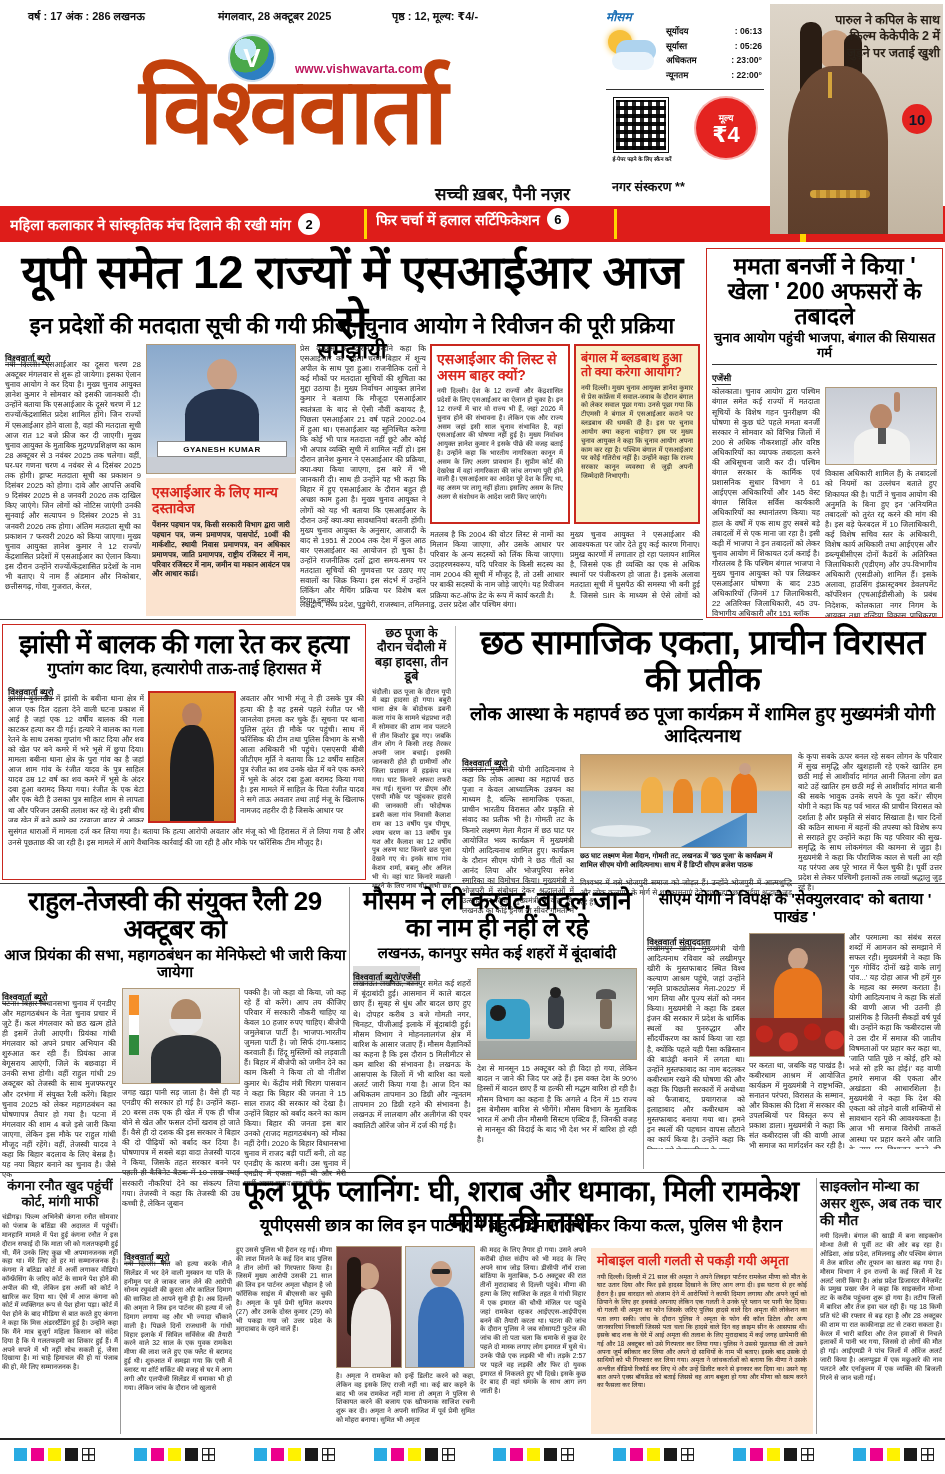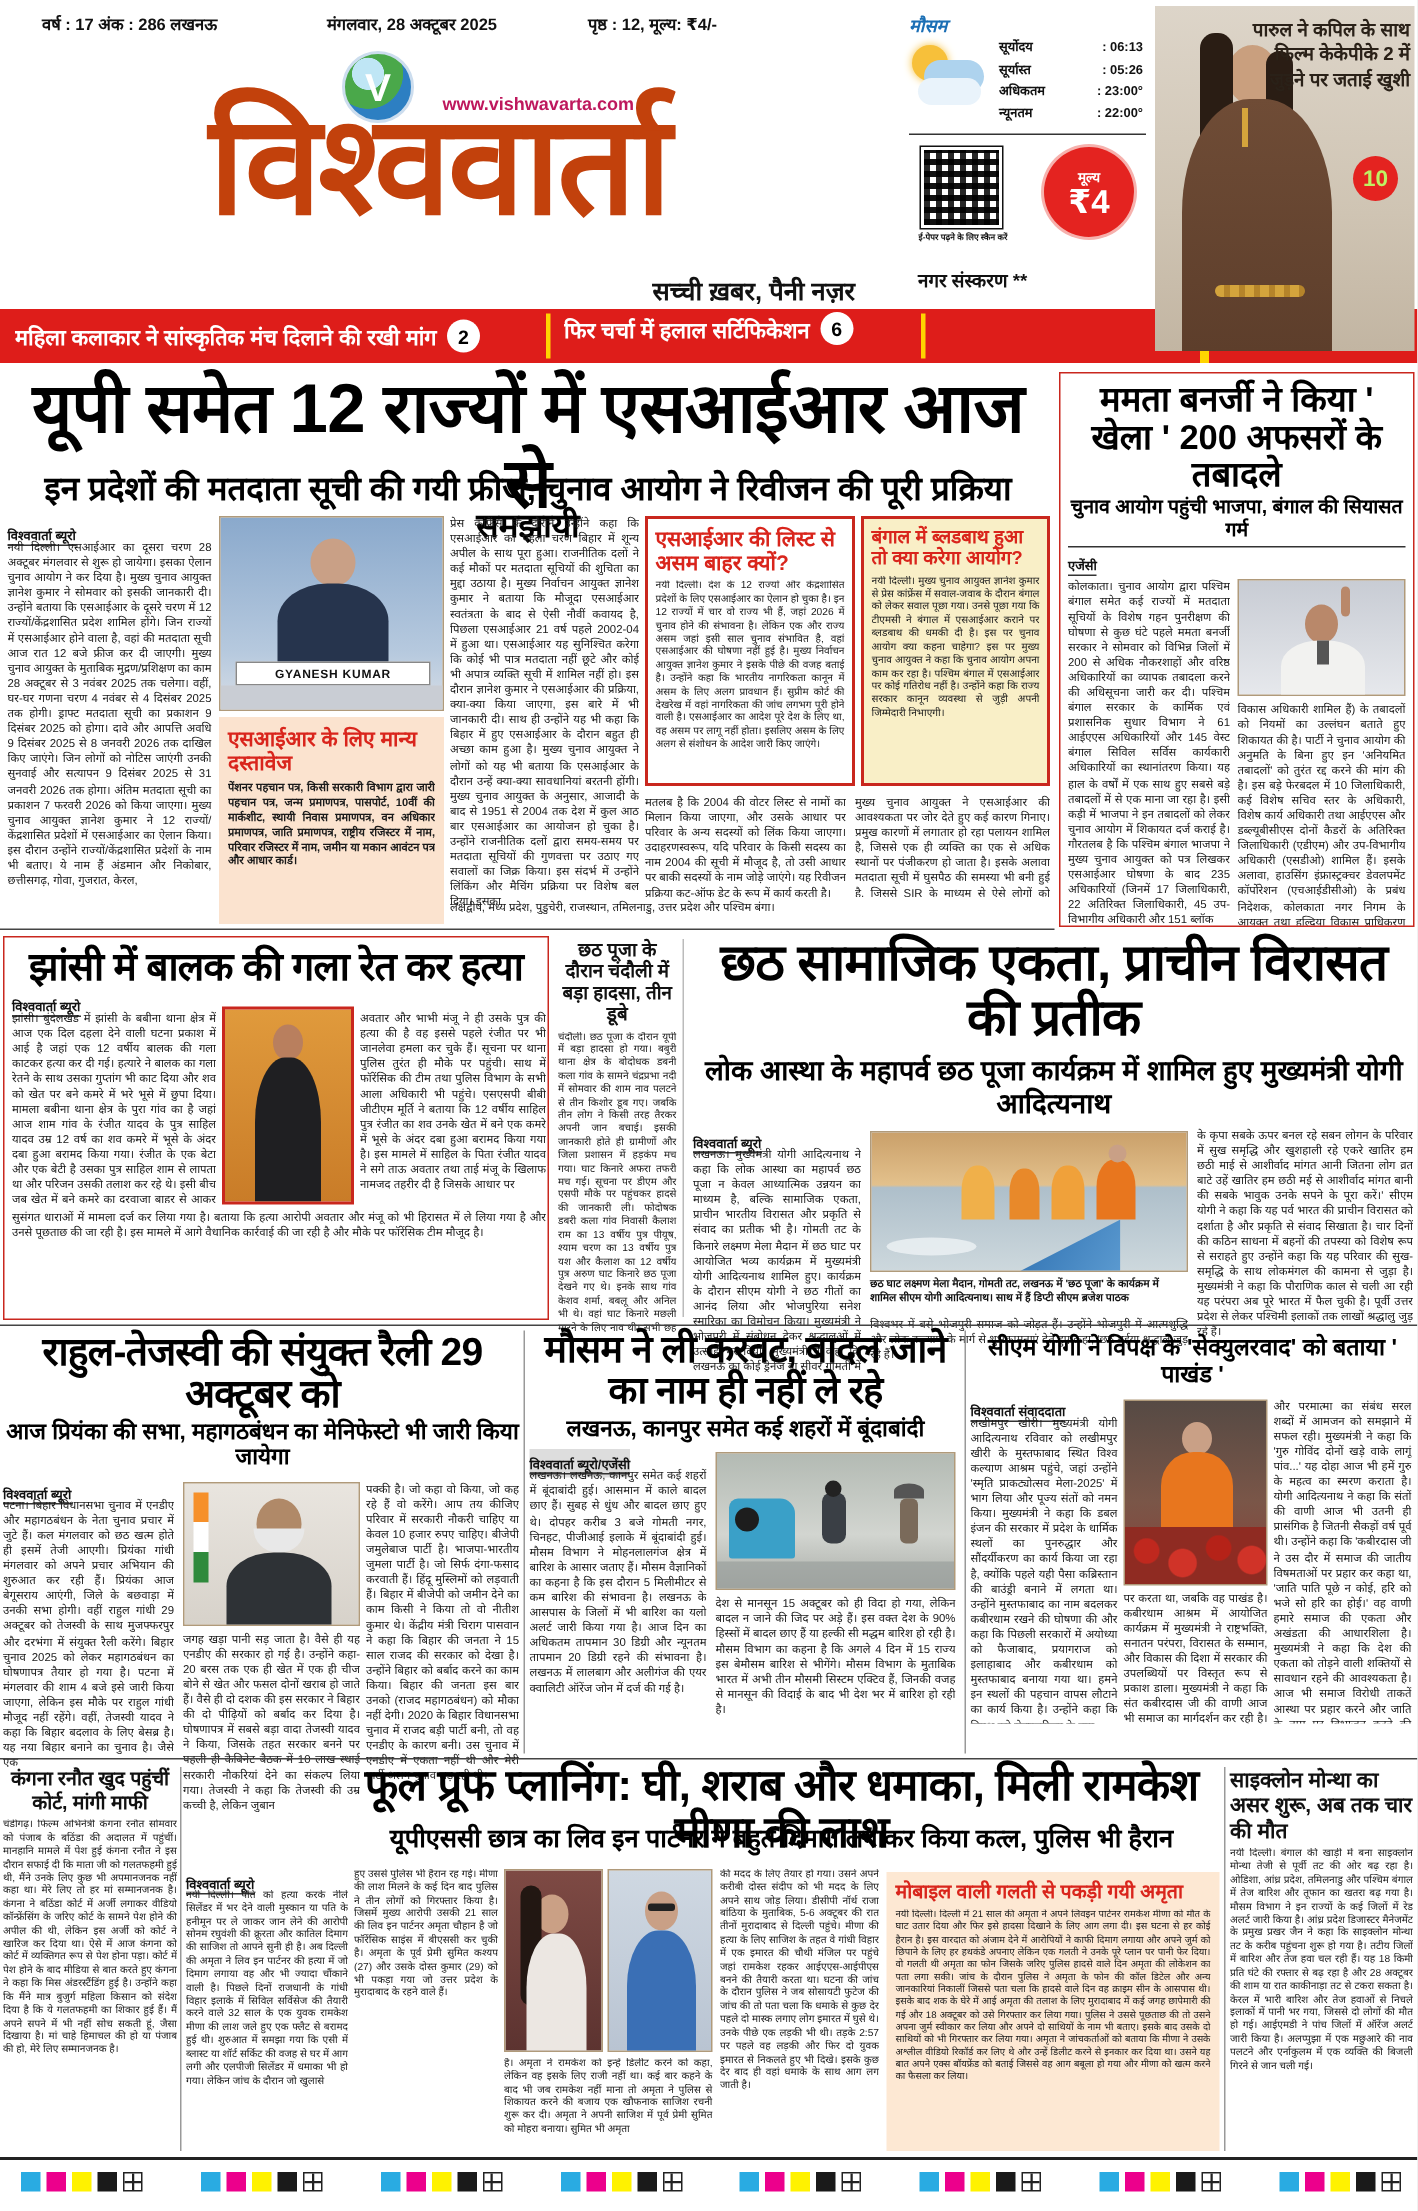--- a/index.html
+++ b/index.html
@@ -92,21 +92,21 @@
 
   <div class="abs" style="left:770px;top:4px;width:173px;height:230px;z-index:5;
        background:linear-gradient(180deg,#ddd5c9,#cfc4b3 60%,#c2b5a2);">
     <div class="head" style="left:48px;top:26px;width:34px;height:40px;background:#c99f7e;"></div>
     <div class="abs" style="left:30px;top:18px;width:22px;height:150px;background:#2a1d14;border-radius:10px;"></div>
     <div class="abs" style="left:74px;top:30px;width:18px;height:140px;background:#2a1d14;border-radius:10px;"></div>
     <div class="torso" style="left:18px;top:62px;width:100px;height:168px;background:linear-gradient(180deg,#6f4c36,#5d3e2b);"></div>
     <div class="abs" style="left:40px;top:186px;width:60px;height:8px;background:repeating-linear-gradient(90deg,#d4a43c 0 6px,#b5842a 6px 10px);border-radius:4px;"></div>
     <div class="abs" style="left:58px;top:68px;width:4px;height:26px;background:#d4a43c;"></div>
     <div class="abs" style="left:62px;top:8px;width:108px;text-align:right;font-size:12.5px;font-weight:bold;color:#2a2118;line-height:1.3;">पारुल ने कपिल के साथ फिल्म केकेपीके 2 में जुड़ने पर जताई खुशी</div>
-    <div class="abs" style="left:132px;top:100px;width:30px;height:30px;border-radius:50%;background:#e42320;color:#bef264;
+    <div class="abs" style="left:132px;top:100px;width:30px;height:30px;border-radius:50%;background:#e42320;color:#0f172a;
          display:flex;align-items:center;justify-content:center;font-weight:900;font-size:15px;">10</div>
   </div>
 
   <div class="abs ribbon" style="left:0;top:206px;width:945px;height:36px;">
     <div class="abs rib-item" style="left:10px;top:0;width:346px;height:36px;">
       <span>महिला कलाकार ने सांस्कृतिक मंच दिलाने की रखी मांग</span>
         <span class="pgnum">2</span>
     </div>
     <div class="abs ysep" style="left:364px;top:3px;height:30px;"></div>
     <div class="abs rib-item" style="left:376px;top:0;width:232px;height:26px;">
@@ -161,20 +161,21 @@
         <div class="abs" style="left:52px;top:40px;width:8px;height:16px;background:#555;"></div>
       </div>
       <div class="abs bt" style="left:113px;top:82px;width:112px;height:194px;">विकास अधिकारी शामिल हैं) के तबादलों को नियमों का उल्लंघन बताते हुए शिकायत की है। पार्टी ने चुनाव आयोग की अनुमति के बिना हुए इन 'अनियमित तबादलों' को तुरंत रद्द करने की मांग की है। इस बड़े फेरबदल में 10 जिलाधिकारी, कई विशेष सचिव स्तर के अधिकारी, विशेष कार्य अधिकारी तथा आईएएस और डब्ल्यूबीसीएस दोनों कैडरों के अतिरिक्त जिलाधिकारी (एडीएम) और उप-विभागीय अधिकारी (एसडीओ) शामिल हैं। इसके अलावा, हाउसिंग इंफ्रास्ट्रक्चर डेवलपमेंट कॉर्पोरेशन (एचआईडीसीओ) के प्रबंध निदेशक, कोलकाता नगर निगम के आयुक्त तथा हल्दिया विकास प्राधिकरण के मुख्य कार्यकारी अधिकारी (सीईओ) भी तबादला सूची में शुमार हैं।</div>
     </div>
   </div>
 
   <div class="abs hr" style="left:0;top:619px;width:703px;"></div>
 
   <div class="abs rbox" style="left:2px;top:624px;width:364px;height:256px;border-width:1.5px;">
     <div class="hl" style="font-size:26px;">झांसी में बालक की गला रेत कर हत्या</div>
+    <div class="sub" style="font-size:16px;margin-top:2px;">गुप्तांग काट दिया,  हत्यारोपी ताऊ-ताई हिरासत में</div>
     <div style="position:relative;height:188px;margin-top:3px;">
       <div class="abs" style="left:0;top:0;"><span class="byline">विश्ववार्ता ब्यूरो</span></div>
       <div class="abs bt" style="left:0;top:13px;width:136px;height:128px;">झांसी। बुंदेलखंड में झांसी के बबीना थाना क्षेत्र में आज एक दिल दहला देने वाली घटना प्रकाश में आई है जहां एक 12 वर्षीय बालक की गला काटकर हत्या कर दी गई। हत्यारे ने बालक का गला रेतने के साथ उसका गुप्तांग भी काट दिया और शव को खेत पर बने कमरे में भरे भूसे में छुपा दिया। मामला बबीना थाना क्षेत्र के पुरा गांव का है जहां आज शाम गांव के रंजीत यादव के पुत्र साहिल यादव उम्र 12 वर्ष का शव कमरे में भूसे के अंदर दबा हुआ बरामद किया गया। रंजीत के एक बेटा और एक बेटी है उसका पुत्र साहिल शाम से लापता था और परिजन उसकी तलाश कर रहे थे। इसी बीच जब खेत में बने कमरे का दरवाजा बाहर से आकर खोला गया तो अंदर भरे भूसे में साहिल का शव बरामद किया गया।</div>
       <div class="abs ph" style="left:140px;top:10px;width:88px;height:132px;background:linear-gradient(180deg,#e09a3c,#c97c28);border:2px solid #c9271e;">
         <div class="head" style="left:32px;top:10px;width:20px;height:24px;background:#b97f5e;"></div>
         <div class="torso" style="left:20px;top:32px;width:44px;height:96px;background:#1f1f22;"></div>
       </div>
       <div class="abs bt" style="left:232px;top:13px;width:124px;height:128px;">अवतार और भाभी मंजू ने ही उसके पुत्र की हत्या की है वह इससे पहले रंजीत पर भी जानलेवा हमला कर चुके हैं। सूचना पर थाना पुलिस तुरंत ही मौके पर पहुंची। साथ में फॉरेंसिक की टीम तथा पुलिस विभाग के सभी आला अधिकारी भी पहुंचे। एसएसपी बीबी जीटीएम मूर्ति ने बताया कि 12 वर्षीय साहिल पुत्र रंजीत का शव उनके खेत में बने एक कमरे में भूसे के अंदर दबा हुआ बरामद किया गया है। इस मामले में साहिल के पिता रंजीत यादव ने सगे ताऊ अवतार तथा ताई मंजू के खिलाफ नामजद तहरीर दी है जिसके आधार पर</div>
       <div class="abs bt" style="left:0;top:146px;width:356px;height:40px;">सुसंगत धाराओं में मामला दर्ज कर लिया गया है। बताया कि हत्या आरोपी अवतार और मंजू को भी हिरासत में ले लिया गया है और उनसे पूछताछ की जा रही है। इस मामले में आगे वैधानिक कार्रवाई की जा रही है और मौके पर फॉरेंसिक टीम मौजूद है।</div>
     </div>

